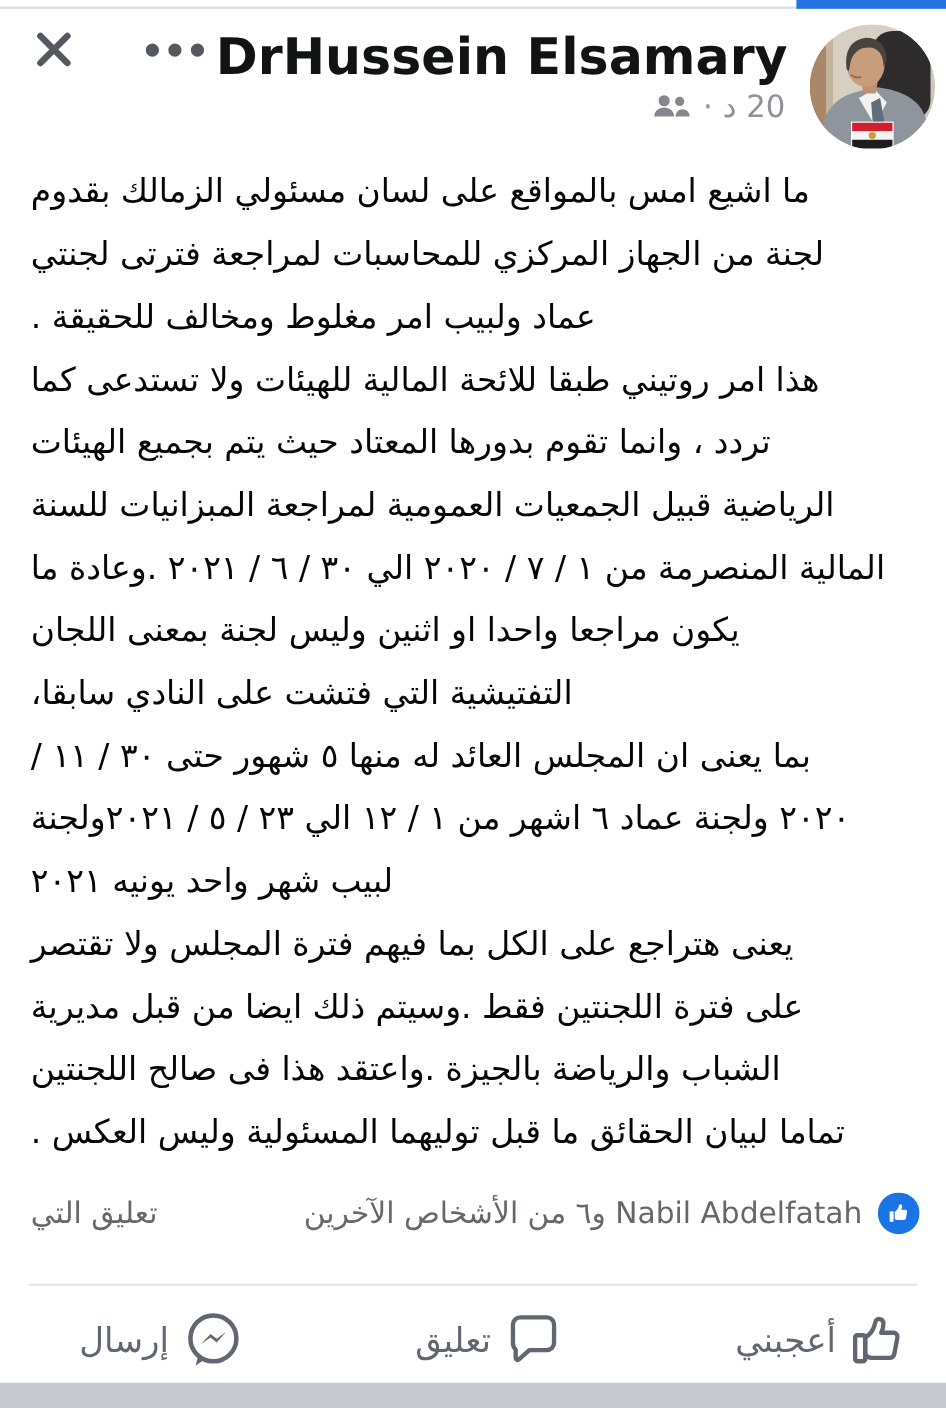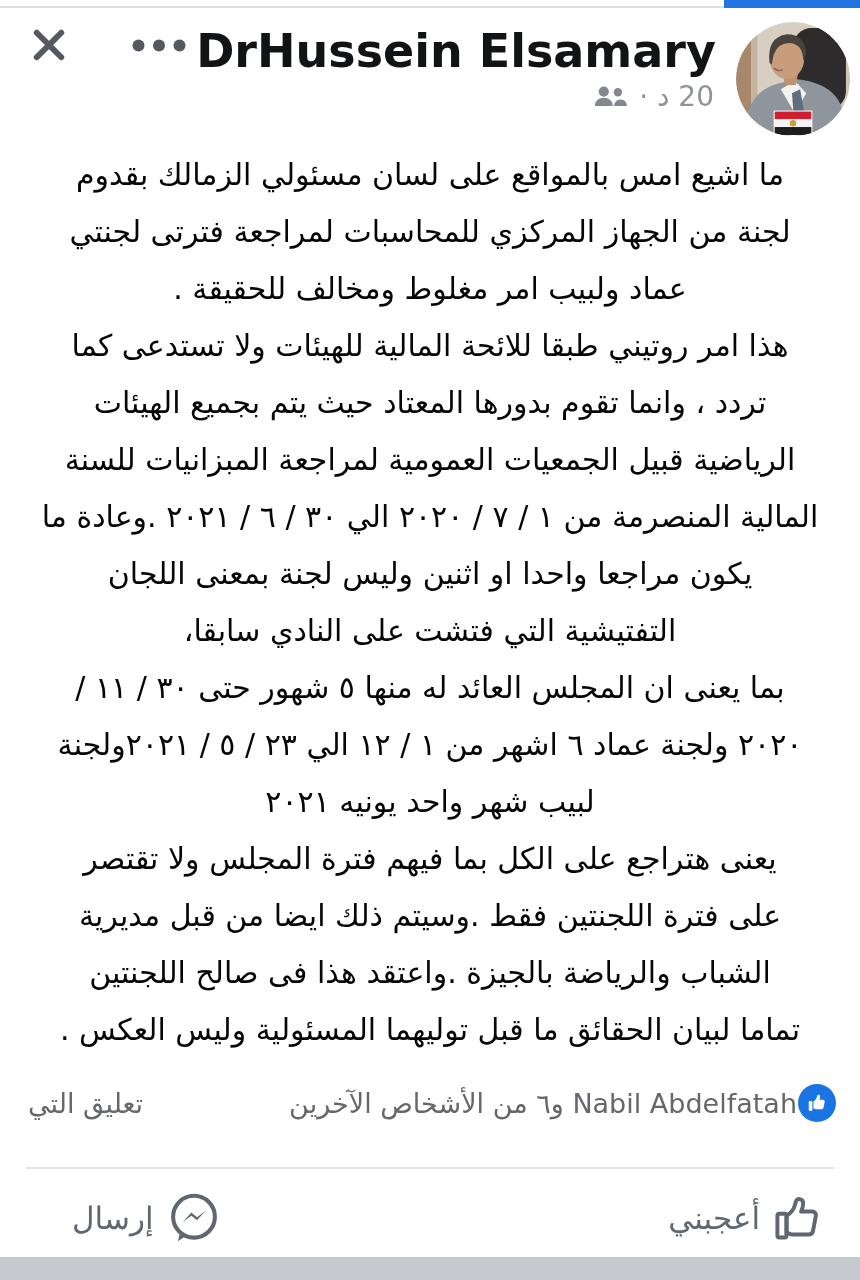--- a/index.html
+++ b/index.html
@@ -44,34 +44,34 @@
   }
   .avatar {
     position: absolute; top: 22px; right: 10px;
     width: 114px; height: 114px; border-radius: 50%;
     overflow: hidden; cursor: pointer;
   }
   .avatar svg { display: block; width: 114px; height: 114px; }
   
   .post-text {
     position: absolute; top: 146px; right: 28px; left: 28px;
-    direction: rtl; text-align: center;
+    direction: rtl; text-align: left;
     font-size: 30px; line-height: 57px; color: #060606;
     white-space: pre-line;
   }
   
   .reactions-row {
     position: absolute; top: 1080px; right: 24px; left: 28px;
     height: 46px;
     direction: rtl;
     display: flex; justify-content: space-between; align-items: center;
     color: #65676b; font-size: 27px;
   }
   .likers {
-    display: flex; align-items: center; gap: 1px; cursor: pointer;
+    display: flex; align-items: center; gap: 14px; cursor: pointer;
   }
   .comment-count { cursor: pointer; }
   .divider {
     position: absolute; top: 1167px; left: 26px; right: 26px;
     height: 0; border-top: 2px solid #e4e6e9;
   }
   
   .action-bar {
     position: absolute; top: 1180px; left: 0; right: 0; height: 76px;
     direction: rtl;
@@ -206,20 +206,28 @@
         <svg width="54" height="54" viewBox="0 0 26 26">
           <g stroke="#606770" stroke-width="1.9" fill="none" stroke-linejoin="round" stroke-linecap="round">
             <rect x="2.6" y="11" width="4.4" height="11.4" rx="1"></rect>
             <path d="M7 21V11.9c2-1.1 3.4-2.8 4-5l.5-1.8c.2-.85 1.05-1.4 1.9-1.2.95.2 1.6 1.05 1.6 2.02 0 1.55-.4 2.8-1 3.98h5.4c1.1 0 1.9.98 1.7 2.05l-1.35 7.2c-.2 1.05-1.1 1.75-2.15 1.75h-7.9c-.95 0-1.95-.5-2.7-1.4z"></path>
           </g>
         </svg>
       </span>
       <span>أعجبني</span>
     </button>
 
+    <button class="action-btn">
+      <span class="icon">
+        <svg width="54" height="54" viewBox="0 0 26 26">
+          <path d="M7.2 3.2h11.6c1.8 0 3.2 1.4 3.2 3.2v7.9c0 1.8-1.4 3.2-3.2 3.2H11.2l-4.6 4.1c-.55.5-1.4.1-1.4-.6v-3.8c-.75-.55-1.2-1.6-1.2-2.9V6.4c0-1.8 1.4-3.2 3.2-3.2z" stroke="#606770" stroke-width="1.9" fill="none" stroke-linejoin="round"></path>
+        </svg>
+      </span>
+      <span>تعليق</span>
+    </button>
 
     <button class="action-btn">
       <span class="icon">
         <svg width="56" height="56" viewBox="0 0 26 26">
           <circle cx="13" cy="12.4" r="9.7" stroke="#606770" stroke-width="1.9" fill="none"></circle>
           <path d="M7.8 14.8l4-4.3 2.6 2.1 3.9-2.9-3.9 4.4-2.6-2.1z" fill="#606770"></path>
           <path d="M8.9 21.6l-3.4 2.2 1-3.8z" fill="#606770"></path>
         </svg>
       </span>
       <span>إرسال</span>

